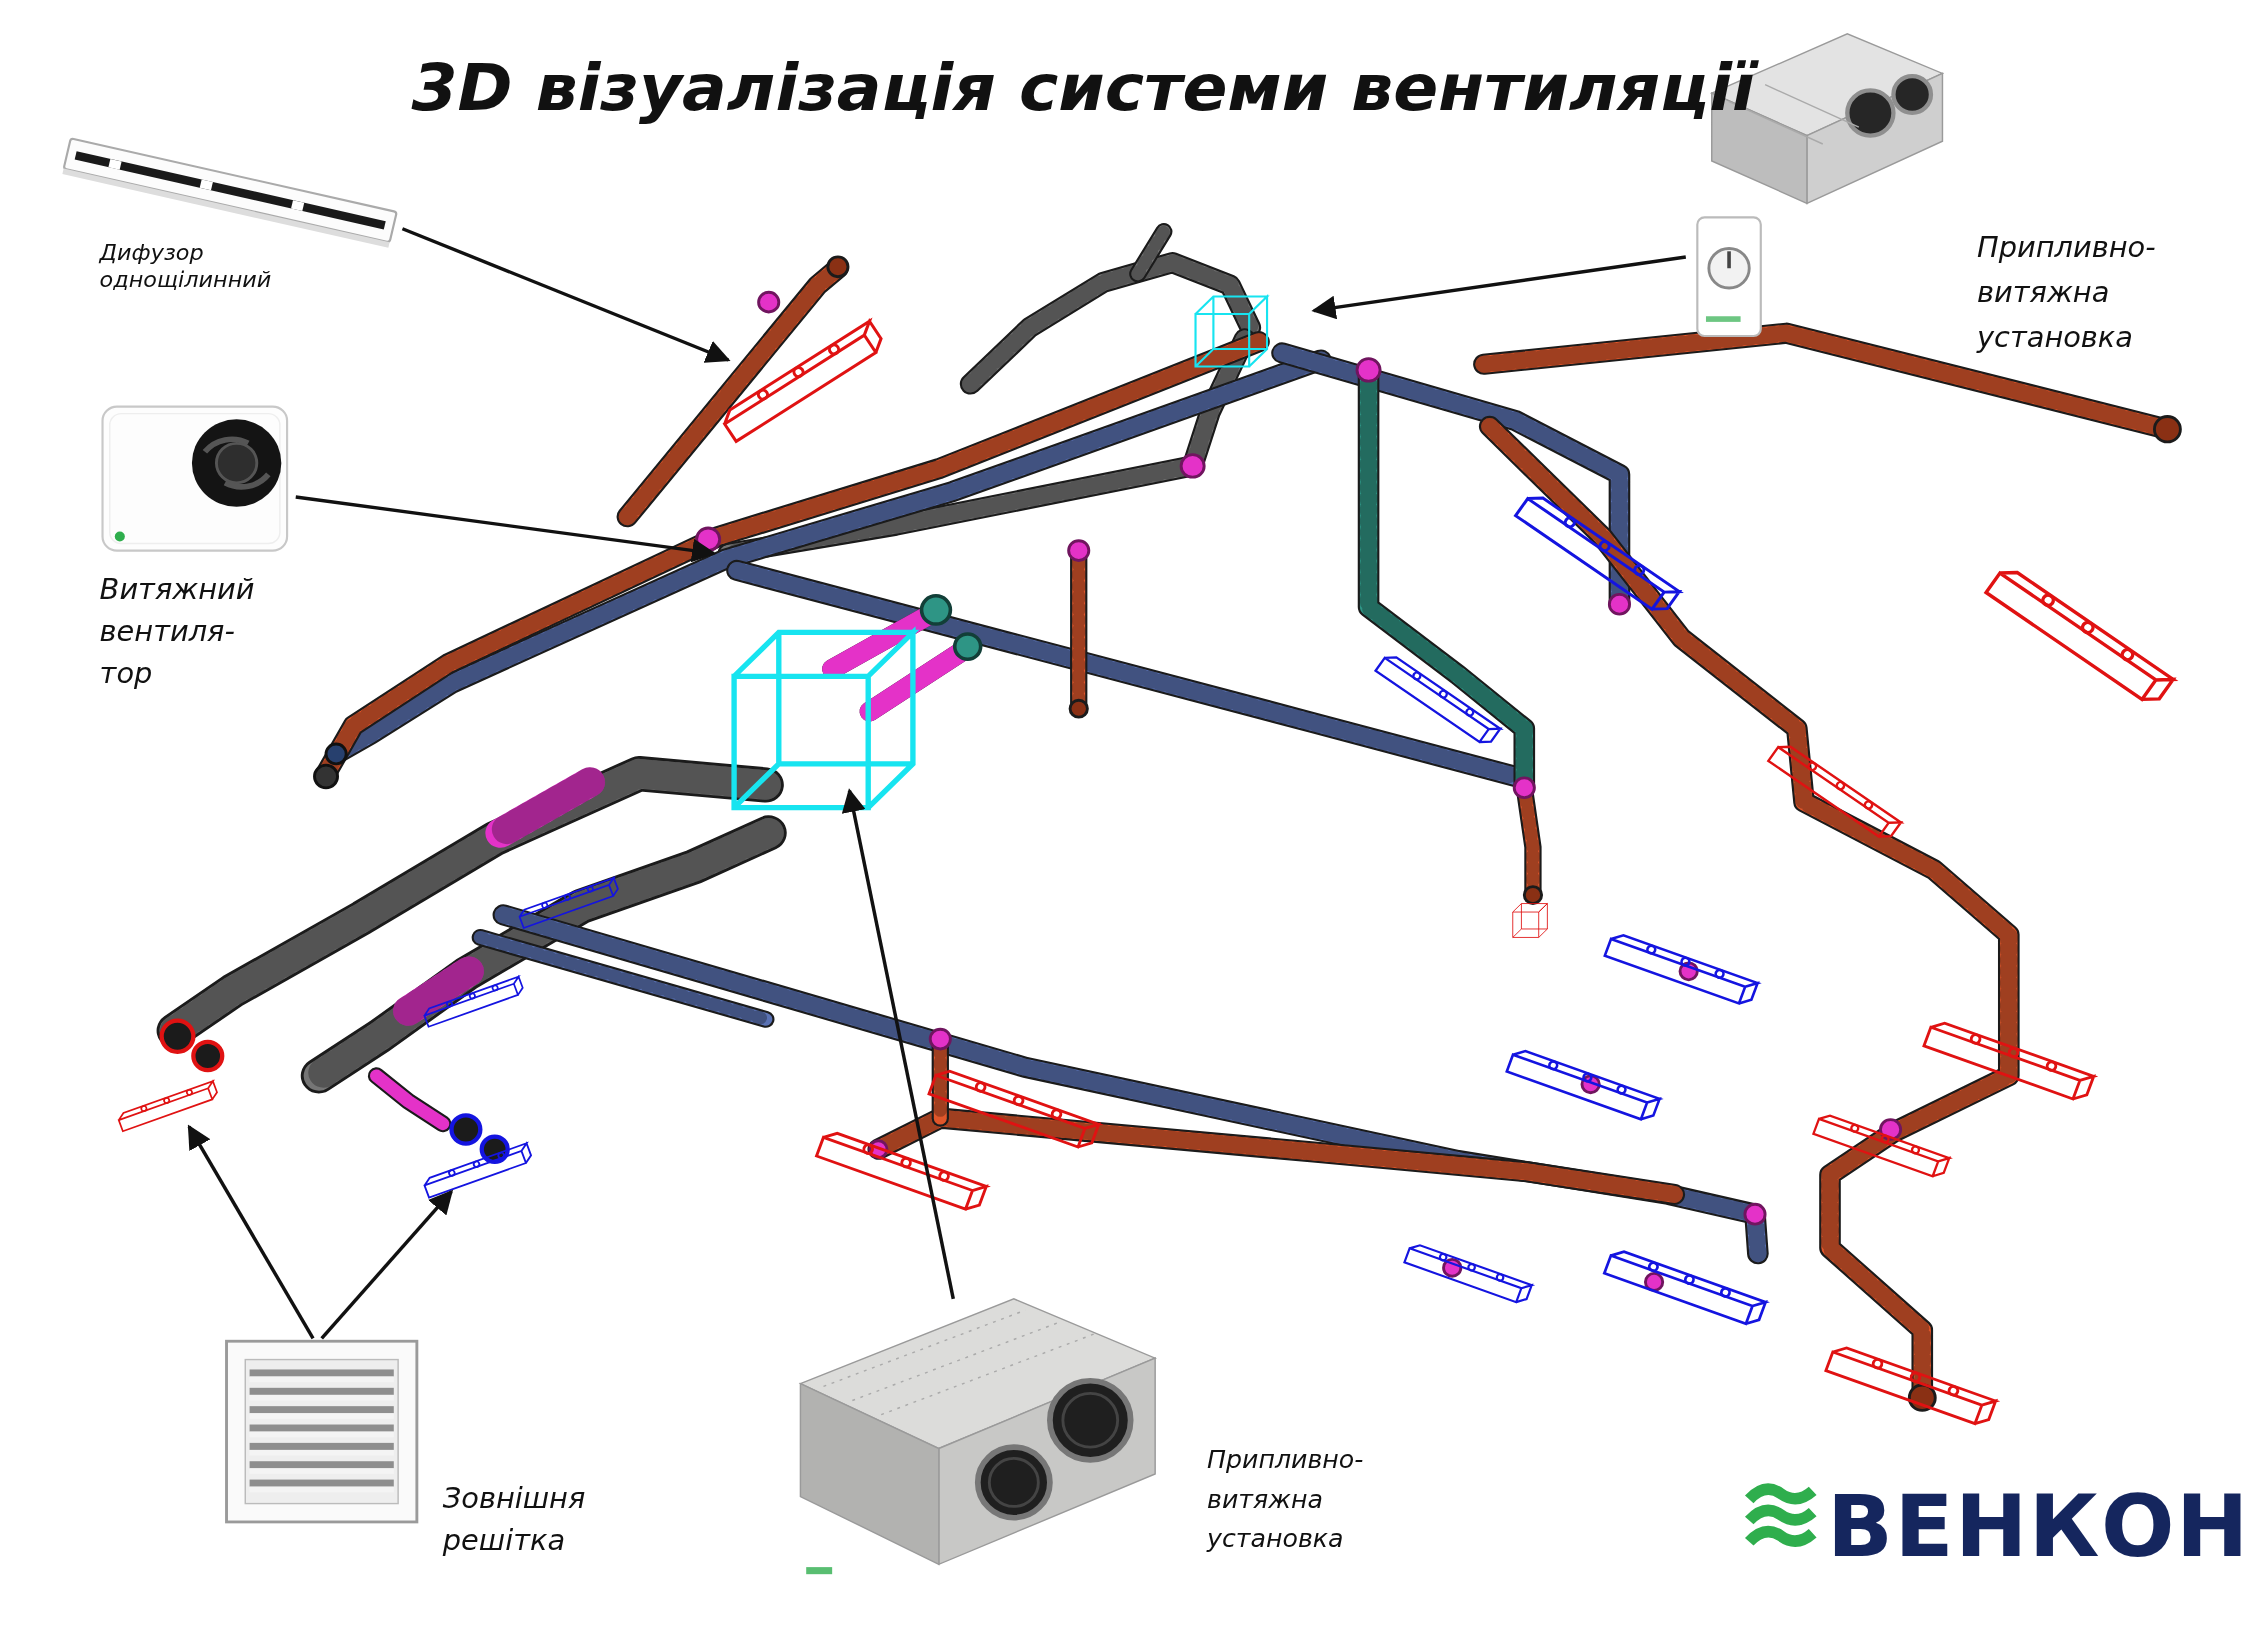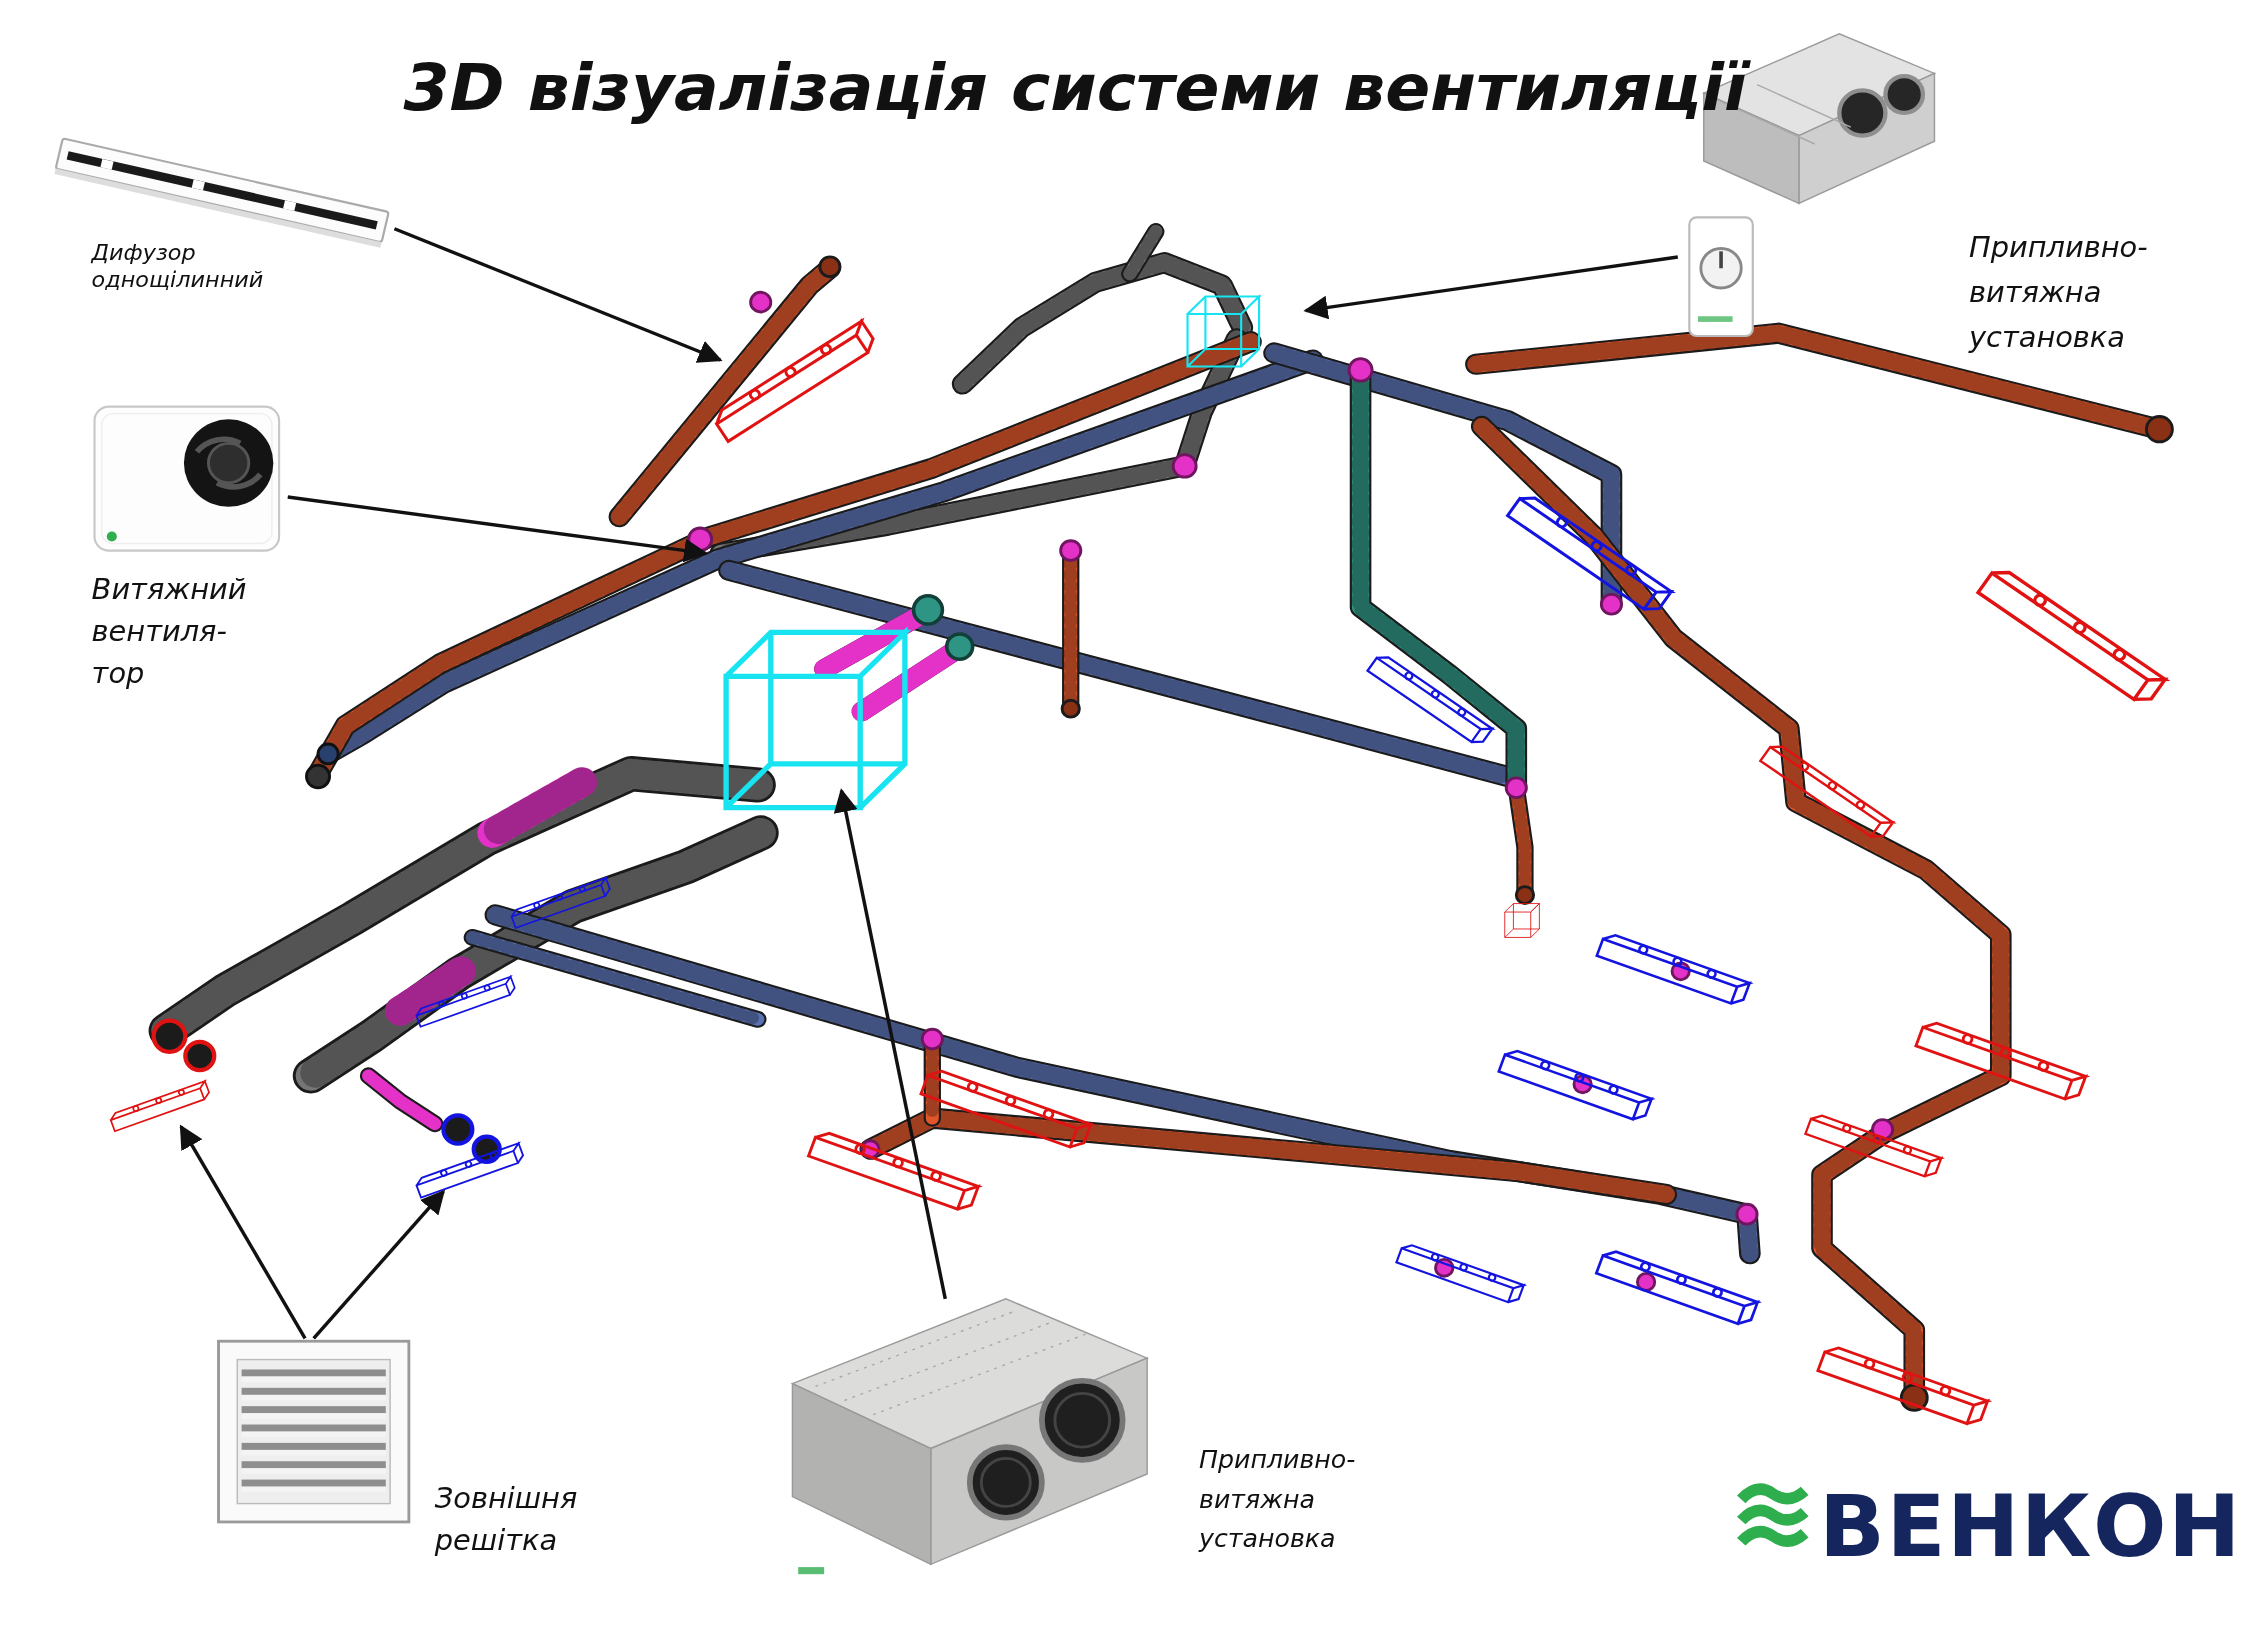--- a/index.html
+++ b/index.html
@@ -1,17 +1,17 @@
 <!DOCTYPE html>
 <html style="font-size:7.5px"><head>
 <meta charset="utf-8">
 <style>
   html,body{margin:0;padding:0;background:#fff;}
   body{width:2261px;height:1649px;position:relative;font-family:"DejaVu Sans",sans-serif;}
-  #stage{position:absolute;left:8px;top:0;width:1863px;height:1649px;}
+  #stage{position:absolute;left:16px;top:0;width:1863px;height:1649px;}
   svg{display:block;}
   
   .pp{fill:none;stroke-linecap:round;stroke-linejoin:round;}
   .cas{stroke:#1b1b1b;}
   .rib{stroke:rgba(10,10,10,.30);stroke-dasharray:2.5 5.5;}
   .org{stroke:#e0562a;}
   .blu{stroke:#5a72b4;}
   .gry{stroke:#757575;}
   .tea{stroke:#2e9585;}
   .mag{stroke:#e432c8;}

